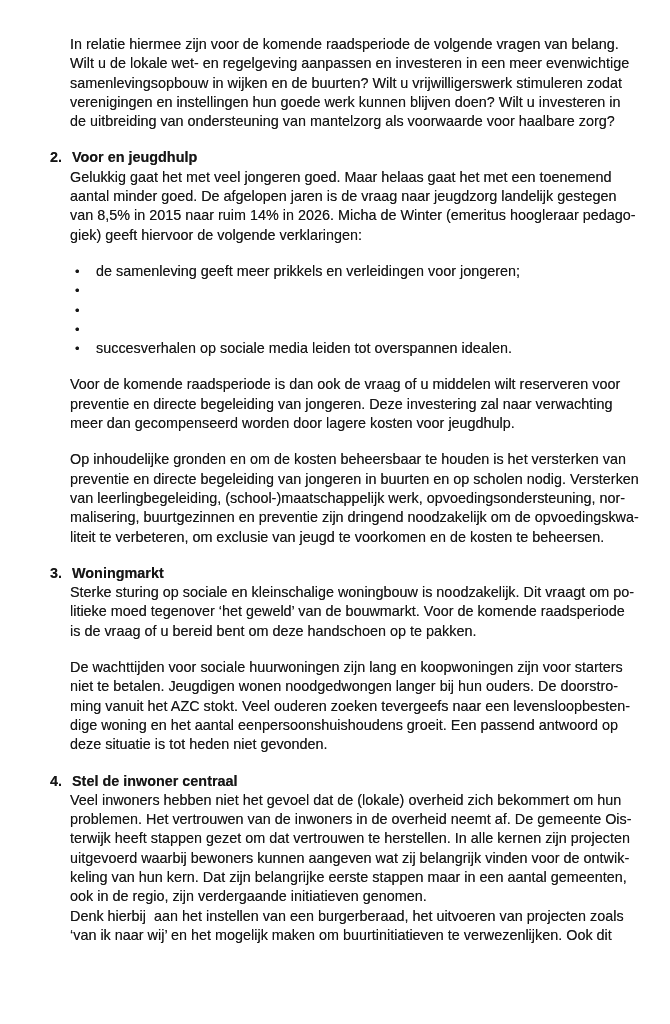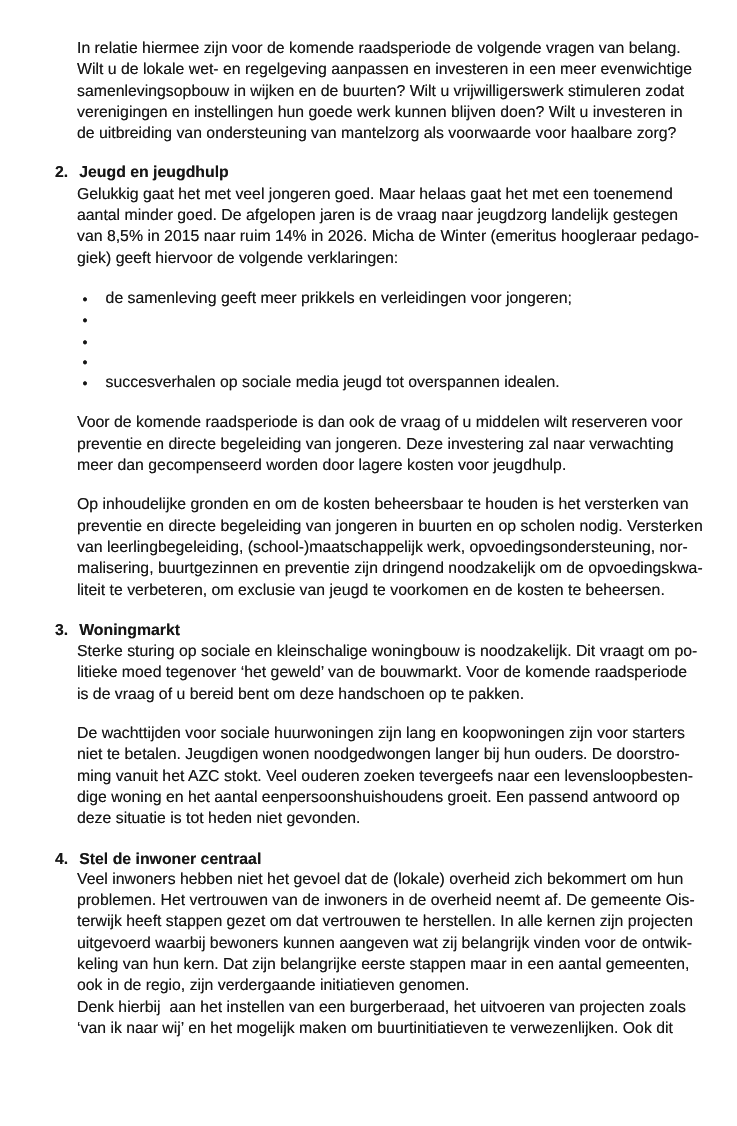--- a/index.html
+++ b/index.html
@@ -51,21 +51,21 @@
 
   <p class="para">In relatie hiermee zijn voor de komende raadsperiode de volgende vragen van belang.
 Wilt u de lokale wet- en regelgeving aanpassen en investeren in een meer evenwichtige
 samenlevingsopbouw in wijken en de buurten? Wilt u vrijwilligerswerk stimuleren zodat
 verenigingen en instellingen hun goede werk kunnen blijven doen? Wilt u investeren in
 de uitbreiding van ondersteuning van mantelzorg als voorwaarde voor haalbare zorg?</p>
 
   <div class="section">
     <div class="heading">
       <span class="num">2.</span>
-      <span class="title">Jeugd en jeugdhulp</span>
+      <span class="title">Voor en jeugdhulp</span>
     </div>
     <div class="section-body">
       <p class="para">Gelukkig gaat het met veel jongeren goed. Maar helaas gaat het met een toenemend
 aantal minder goed. De afgelopen jaren is de vraag naar jeugdzorg landelijk gestegen
 van 8,5% in 2015 naar ruim 14% in 2026. Micha de Winter (emeritus hoogleraar pedago-
 giek) geeft hiervoor de volgende verklaringen:</p>
       <ul class="bullets">
         <li class="bullet-item">
           <span class="bullet-glyph">•</span>
           <span class="bullet-text">de samenleving geeft meer prikkels en verleidingen voor jongeren;</span>
@@ -74,21 +74,21 @@
           <span class="bullet-glyph">•</span>
         </li>
         <li class="bullet-item">
           <span class="bullet-glyph">•</span>
         </li>
         <li class="bullet-item">
           <span class="bullet-glyph">•</span>
         </li>
         <li class="bullet-item">
           <span class="bullet-glyph">•</span>
-          <span class="bullet-text">succesverhalen op sociale media jeugd tot overspannen idealen.</span>
+          <span class="bullet-text">succesverhalen op sociale media leiden tot overspannen idealen.</span>
         </li>
       </ul>
       <p class="para">Voor de komende raadsperiode is dan ook de vraag of u middelen wilt reserveren voor
 preventie en directe begeleiding van jongeren. Deze investering zal naar verwachting
 meer dan gecompenseerd worden door lagere kosten voor jeugdhulp.</p>
       <p class="para">Op inhoudelijke gronden en om de kosten beheersbaar te houden is het versterken van
 preventie en directe begeleiding van jongeren in buurten en op scholen nodig. Versterken
 van leerlingbegeleiding, (school-)maatschappelijk werk, opvoedingsondersteuning, nor-
 malisering, buurtgezinnen en preventie zijn dringend noodzakelijk om de opvoedingskwa-
 liteit te verbeteren, om exclusie van jeugd te voorkomen en de kosten te beheersen.</p>

